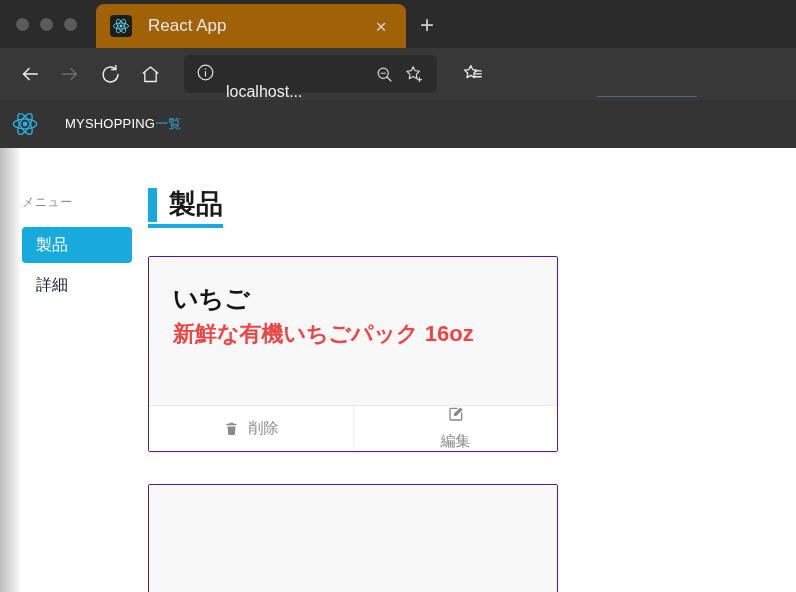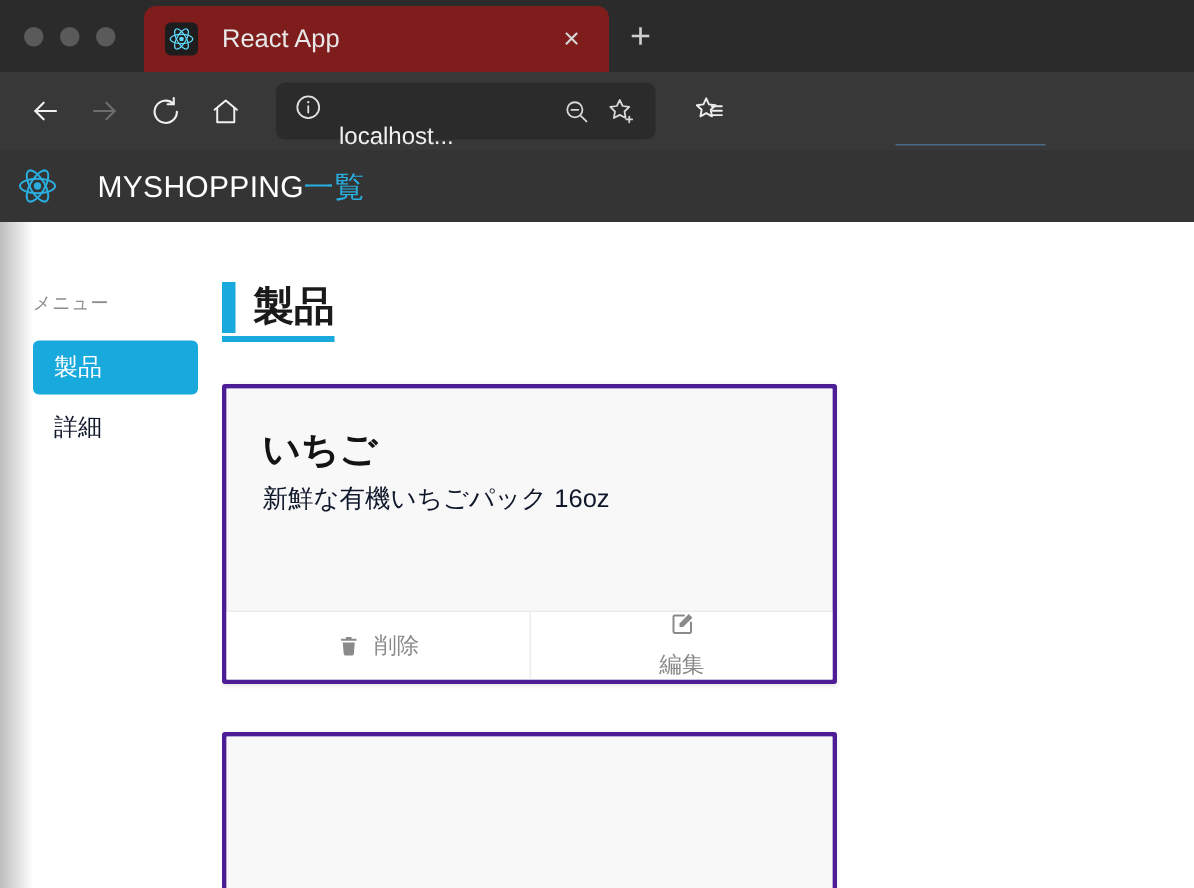--- a/index.html
+++ b/index.html
@@ -54,21 +54,21 @@
     background: #5a5a5a;
     flex: 0 0 auto;
   }
 
   .tab {
     position: absolute;
     top: 4px;
     left: 96px;
     width: 310px;
     height: 44px;
-    background: #7f1d1d;
+    background: #a16207;
     border-radius: 8px 8px 0 0;
     display: flex;
     align-items: center;
     padding: 0 12px 0 14px;
   }
   .tab-favicon {
     width: 22px; height: 22px;
     border-radius: 4px;
     background: #1d1d1d;
     display: flex;
@@ -197,21 +197,21 @@
   }
   .navbar-logo {
     width: 34px; height: 34px;
     display: flex;
     align-items: center;
     justify-content: center;
     flex: 0 0 auto;
   }
   .navbar-brand {
     margin-left: 23px;
-    font-size: 20px;
+    font-size: 13px;
     letter-spacing: 0.2px;
     color: #ffffff;
     white-space: nowrap;
     cursor: pointer;
   }
   .navbar-brand .brand-accent { color: #2aaee0; }
 
   
   .content-area {
     position: relative;
@@ -283,42 +283,43 @@
     background: #18a9dd;
     margin-right: 12px;
     flex: 0 0 auto;
   }
 
   
   .card-list { margin-top: 28px; }
   .card {
     width: 410px;
     background: #ffffff;
-    border: 3px solid #4c1d95;
+    border: 1px solid #4c1d95;
     border-radius: 2px;
     box-shadow: 0 1px 3px rgba(0,0,0,0.10);
     margin-bottom: 32px;
     overflow: hidden;
   }
   .card-body {
     background: #f8f8f8;
     padding: 26px 24px 28px 24px;
     min-height: 148px;
   }
   .card-title {
     font-size: 25px;
     font-weight: bold;
     color: #141414;
     line-height: 1.2;
     margin-bottom: 6px;
   }
   .card-text {
-    font-size: 17px;
-    color: #0f172a;
+    font-size: 22px;
+    color: #ef4444;
     line-height: 1.4;
+    font-weight: bold;
   }
   .card-footer {
     display: flex;
     background: #ffffff;
     border-top: 1px solid #e9e9e9;
     height: 46px;
   }
   .card-action {
     flex: 1 1 50%;
     display: flex;

